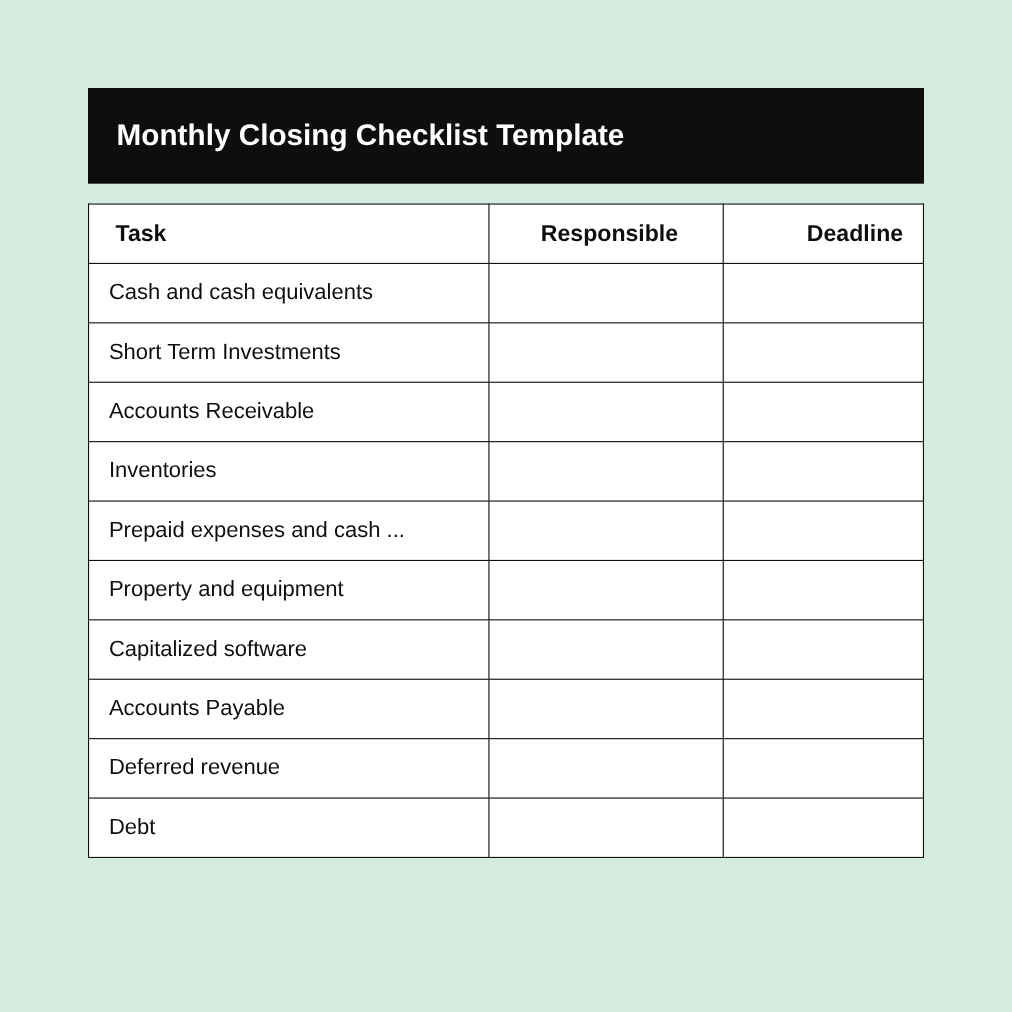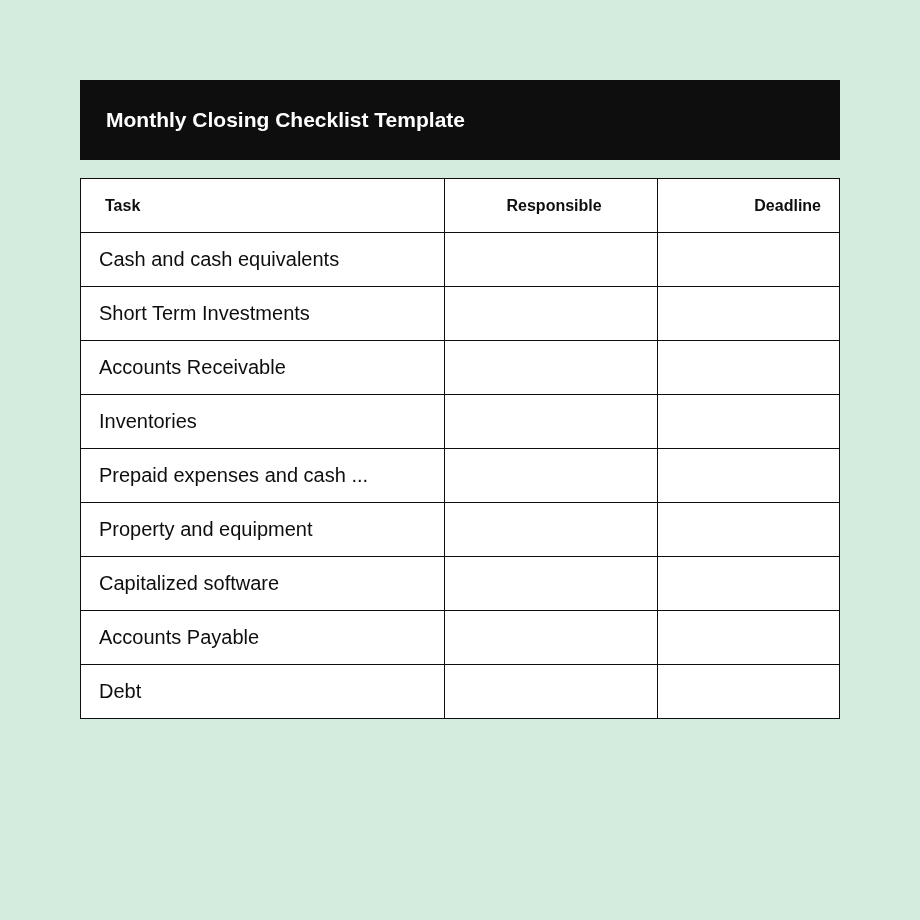--- a/index.html
+++ b/index.html
@@ -11,21 +11,21 @@
       width: 920px;
       height: 920px;
       background-color: #d4ecde;
       font-family: -apple-system, BlinkMacSystemFont, "Segoe UI", Helvetica, Arial, sans-serif;
       padding: 80px;
     }
     .title-bar {
       background-color: #0e0e0e;
       color: #ffffff;
       padding: 28px 26px;
-      font-size: 21px;
+      font-size: 27px;
       font-weight: 800;
     }
     .table-wrapper {
       margin-top: 18px;
       background-color: #ffffff;
     }
     table {
       width: 100%;
       border-collapse: collapse;
       background-color: #ffffff;
@@ -33,21 +33,21 @@
     th, td {
       border: 1.5px solid #0e0e0e;
       text-align: left;
       padding: 12px 18px;
       font-size: 20px;
       color: #0e0e0e;
       height: 54px;
     }
     th {
       font-weight: 700;
-      font-size: 16px;
+      font-size: 21px;
       padding-left: 24px;
     }
     th.col-task, td.col-task {
       width: 48%;
     }
     th.col-responsible, td.col-responsible {
       width: 28%;
       text-align: center;
     }
     th.col-deadline, td.col-deadline {
@@ -109,19 +109,24 @@
         <td class="col-task">Capitalized software</td>
         <td class="col-responsible"></td>
         <td class="col-deadline"></td>
       </tr>
       <tr>
         <td class="col-task">Accounts Payable</td>
         <td class="col-responsible"></td>
         <td class="col-deadline"></td>
       </tr>
       <tr>
+        <td class="col-task">Deferred revenue</td>
+        <td class="col-responsible"></td>
+        <td class="col-deadline"></td>
+      </tr>
+      <tr>
         <td class="col-task">Debt</td>
         <td class="col-responsible"></td>
         <td class="col-deadline"></td>
       </tr>
     </tbody>
   </table>
 </div>
 
 </body></html>

